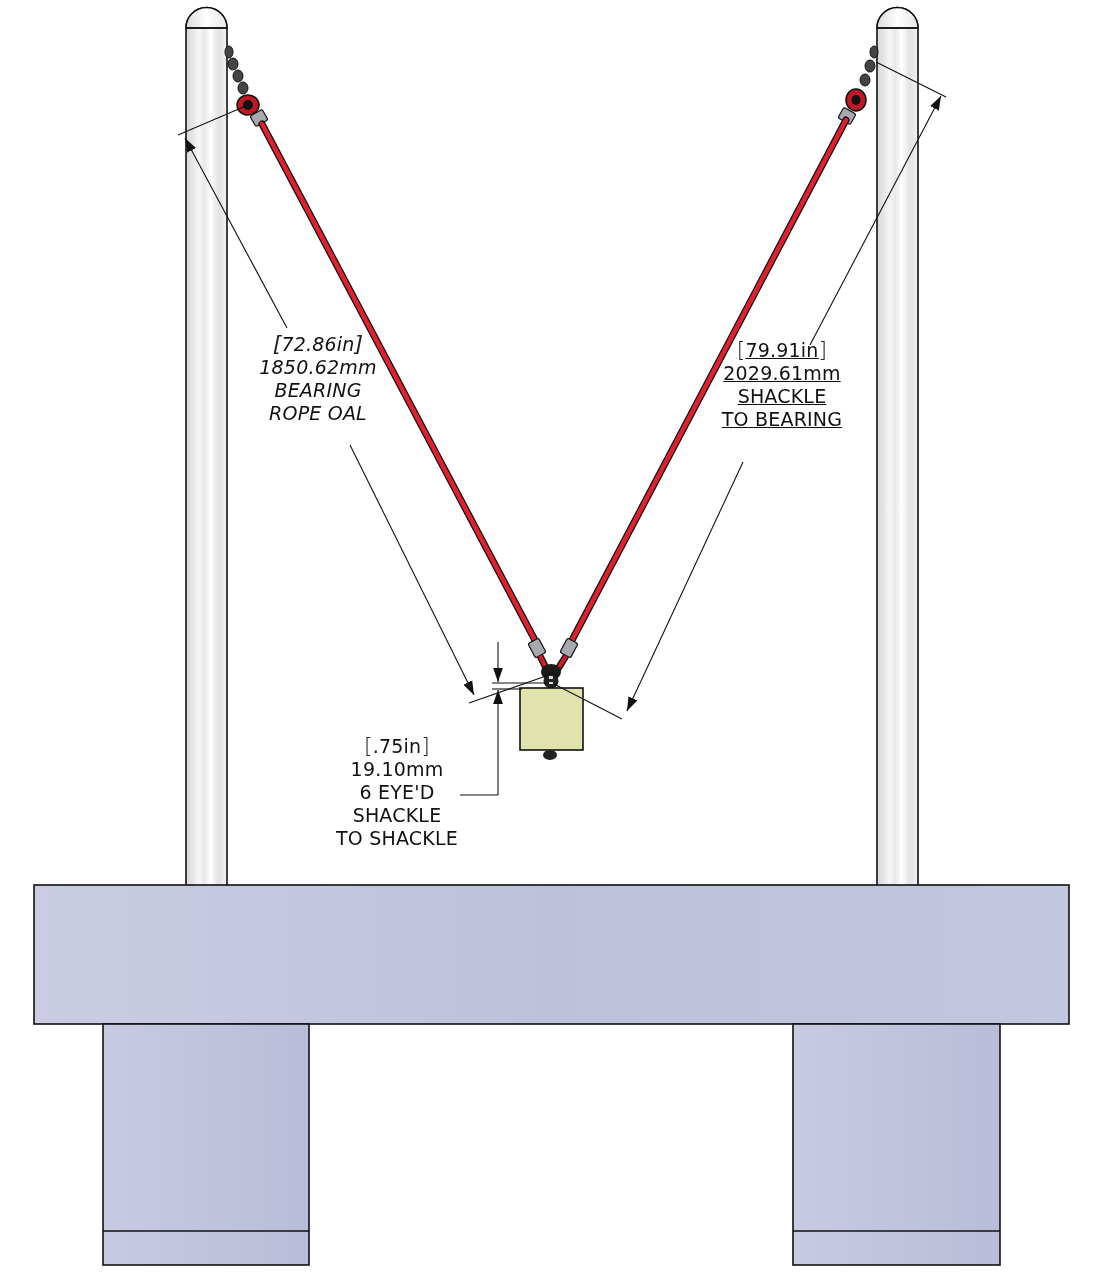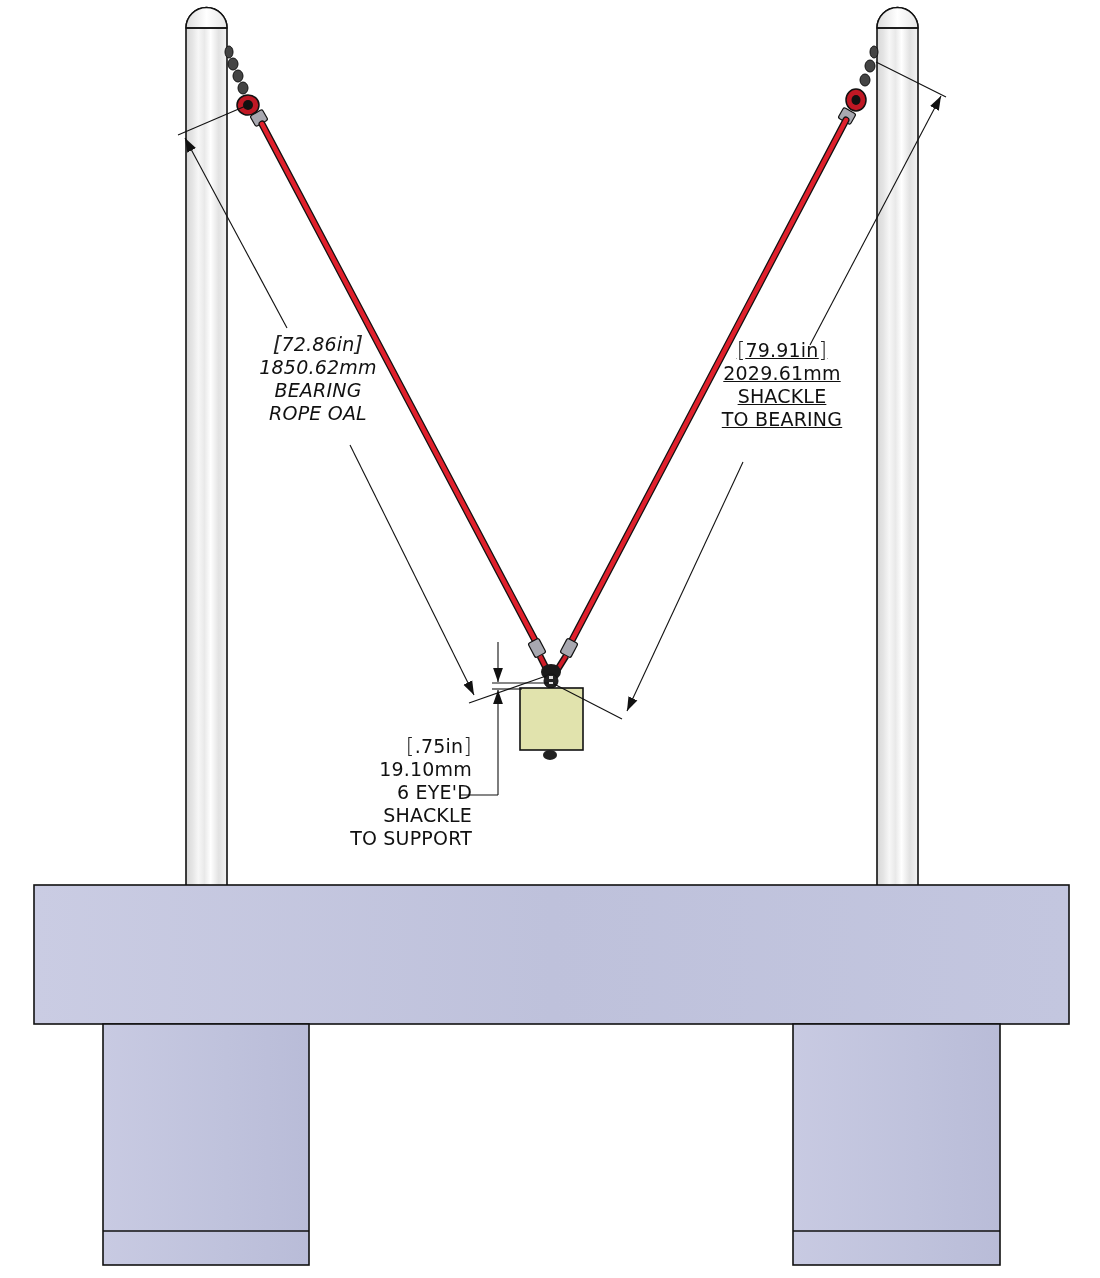--- a/index.html
+++ b/index.html
@@ -178,19 +178,19 @@
   <span class="line">ROPE OAL</span>
 </div>
 
 <div class="dim-label" style="left:712px; top:338px; width:140px;text-decoration:underline;">
   <span class="line"><span class="brk">[</span><span class="inch">79.91in</span><span class="brk">]</span></span>
   <span class="line">2029.61mm</span>
   <span class="line">SHACKLE</span>
   <span class="line">TO BEARING</span>
 </div>
 
-<div class="dim-label" style="left:322px; top:734px; width:150px;text-align:right;">
+<div class="dim-label" style="left:322px; top:734px; width:150px;">
   <span class="line"><span class="brk">[</span><span class="inch">.75in</span><span class="brk">]</span></span>
   <span class="line">19.10mm</span>
   <span class="line">6 EYE'D</span>
   <span class="line">SHACKLE</span>
-  <span class="line">TO SUPPORT</span>
+  <span class="line">TO SHACKLE</span>
 </div>
 
 </body></html>

